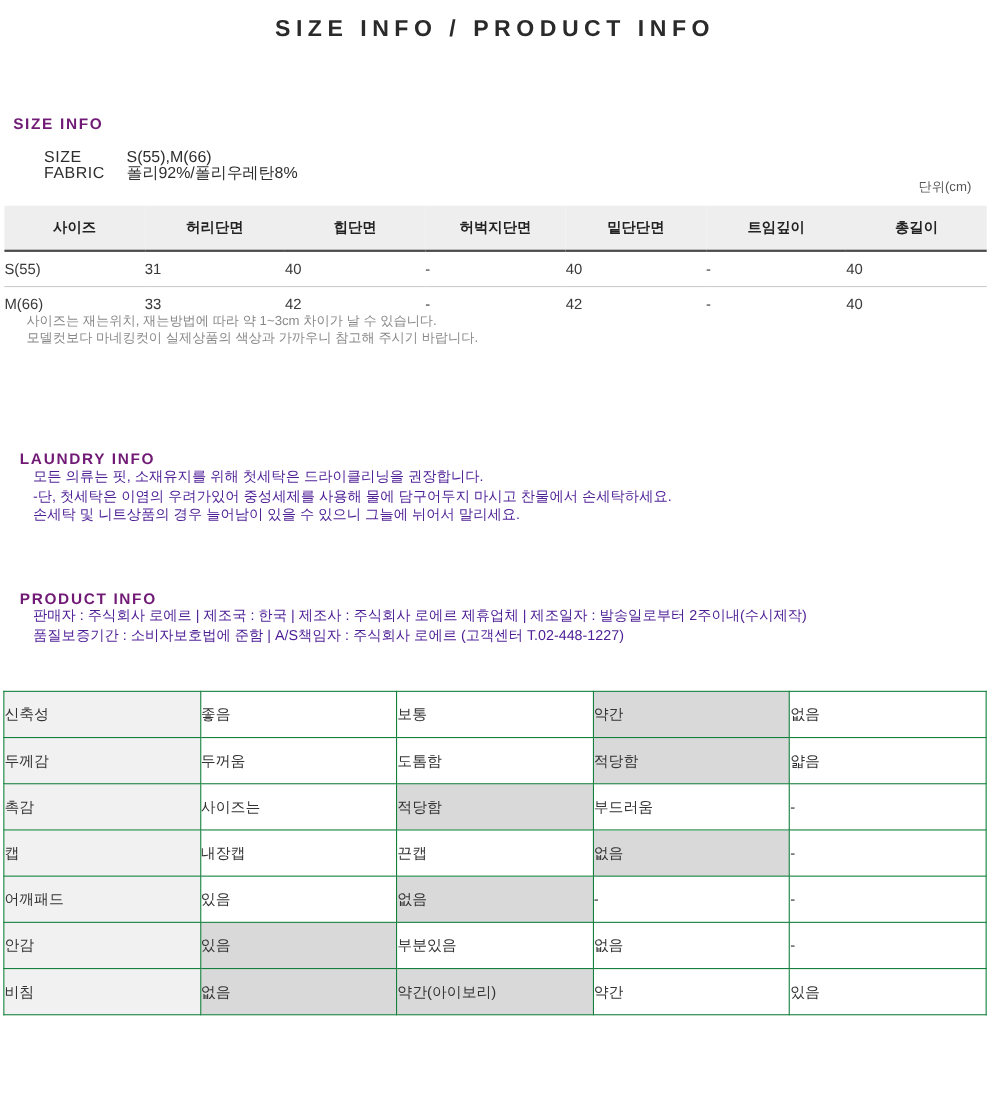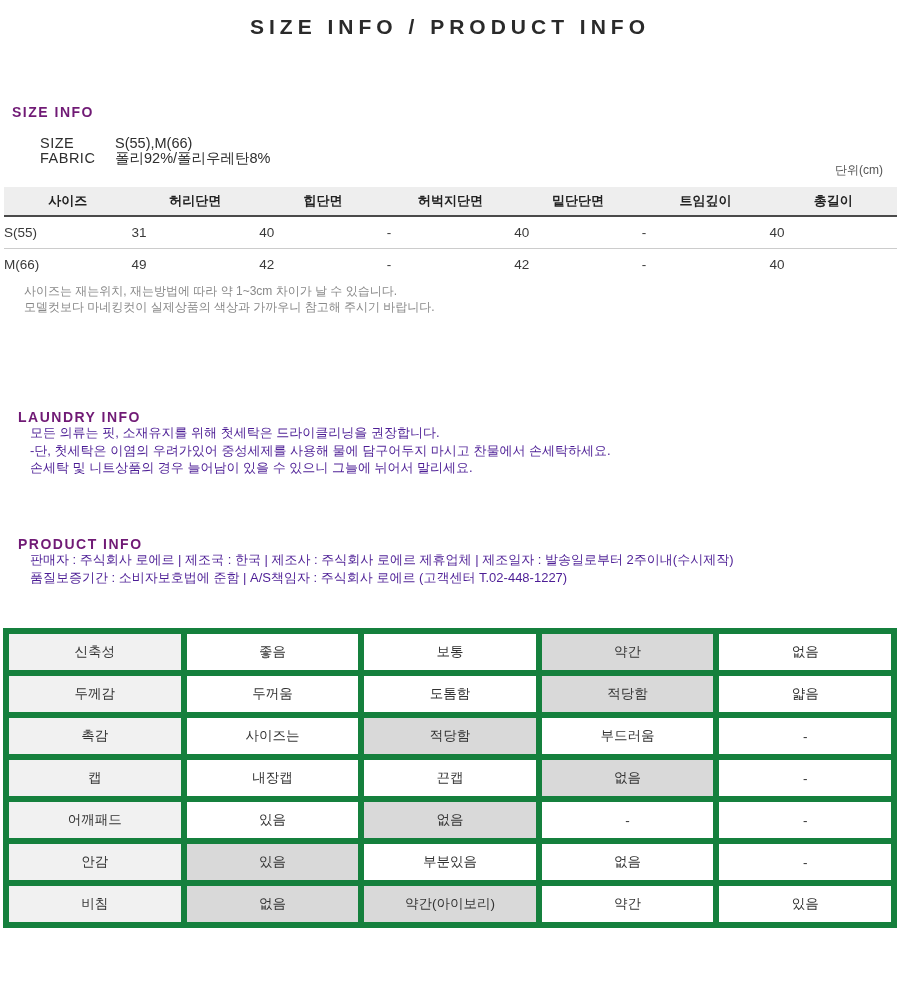--- a/index.html
+++ b/index.html
@@ -24,34 +24,34 @@
 
   .meta { position:absolute; left:13px; top:136px; font-size:14.5px; color:#2e2e2e; }
   .meta-row { line-height:15px; }
   .meta-label { display:inline-block; width:75px; letter-spacing:0.5px;margin-left:27px; }
 
   .unit-note { position:absolute; right:17px; top:162px; font-size:12px; color:#555; }
 
   .size-table { position:absolute; left:4px; top:187px; width:893px; border-collapse:collapse; table-layout:fixed; }
   .size-table th {
     background:#eeeeee; font-size:13px; font-weight:bold; color:#222;
-    height:29px; border-bottom:2px solid #4a4a4a; 
+    height:41px; border-bottom:2px solid #4a4a4a; 
   }
   .size-table td { text-align:left; font-size:13.5px; color:#3a3a3a; height:32px; }
   .size-table tbody tr:first-child td { border-bottom:1px solid #cccccc; }
 
   .notes { position:absolute; left:24px; top:284px; font-size:12px; color:#888; line-height:15.5px; }
 
   .body-lines { position:absolute; font-size:13px; color:#4c1d95; line-height:17.5px;margin-left:12px; }
   #laundry-lines { left:18px; top:424px; }
   #product-lines { left:18px; top:551px; }
 
   .attr-table { position:absolute; left:3px; top:628px; width:894px; border-collapse:collapse; table-layout:fixed; }
   .attr-table td {
-    border:6px solid #15803d; height:42px; text-align:center;
+    border:1px solid #15803d; height:42px; text-align:left;
     font-size:13.5px; color:#333; background:#fff; overflow:hidden;
   }
   .attr-table td.attr-label    { background:#f1f1f1; }
   .attr-table td.attr-selected { background:#d9d9d9; }
 </style>
 </head>
 <body>
 
 <div class="page">
 
@@ -87,21 +87,21 @@
           <td>S(55)</td>
           <td>31</td>
           <td>40</td>
           <td>-</td>
           <td>40</td>
           <td>-</td>
           <td>40</td>
         </tr>
         <tr>
           <td>M(66)</td>
-          <td>49</td>
+          <td>33</td>
           <td>42</td>
           <td>-</td>
           <td>42</td>
           <td>-</td>
           <td>40</td>
         </tr>
       </tbody>
   </table>
 
   <div class="notes">

